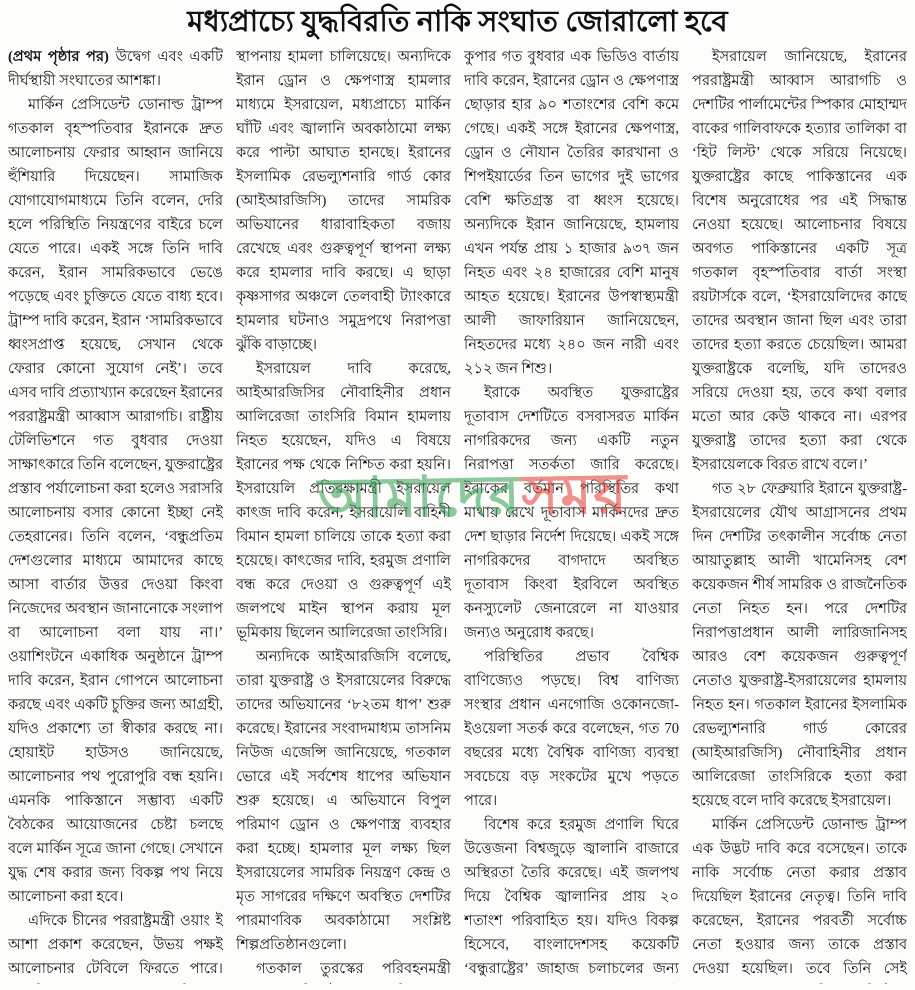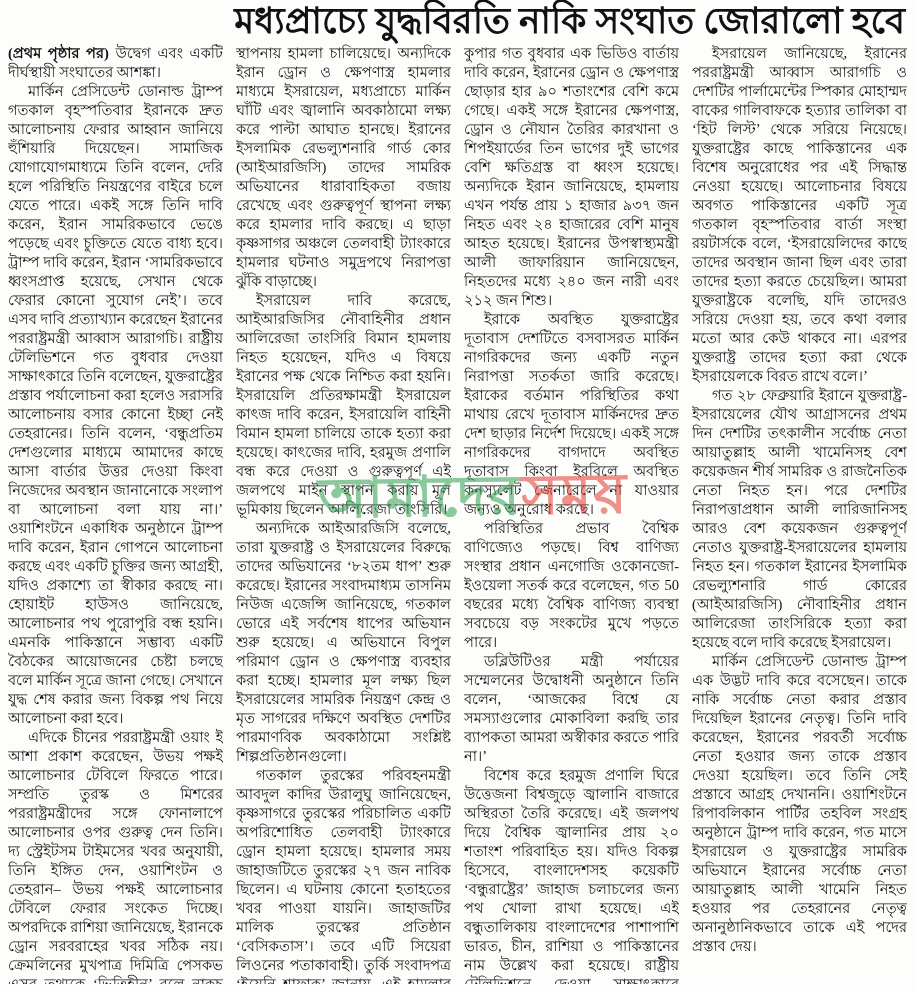--- a/index.html
+++ b/index.html
@@ -3,28 +3,28 @@
 <meta charset="utf-8">
 <style>
   html,body{margin:0;padding:0;}
   body{
     width:915px;height:990px;overflow:hidden;background:#fdfdfb;
     font-family:"Liberation Serif","DejaVu Serif",serif;color:#141414;
     position:relative;
   }
   .page{position:relative;width:915px;height:990px;z-index:1;}
   .headline{
-    text-align:right;font-size:36px;line-height:34px;font-weight:bold;
+    text-align:center;font-size:29px;line-height:34px;font-weight:bold;
     margin:4px 10px 6px 10px;color:#111;
   }
   .columns{
     display:flex;gap:13px;padding:0 8px;align-items:flex-start;
   }
   .col{
-    flex:1 1 0;font-size:14.6px;line-height:19px;text-align:justify;
+    flex:1 1 0;font-size:14.6px;line-height:24px;text-align:justify;
     height:940px;overflow:hidden;
   }
   .para{margin:0;}
   .para.indent{text-indent:20px;}
   .lead-label{font-weight:bold;}
   .watermark{
     position:absolute;left:318px;top:462px;z-index:2;pointer-events:none;
     font-size:56px;font-weight:bold;line-height:60px;white-space:nowrap;
     opacity:0.55;transform:rotate(-1deg);letter-spacing:2px;
     text-shadow:0 0 2px rgba(255,255,255,.4);
@@ -50,22 +50,21 @@
     <div class="col">
         <p class="para">স্থাপনায় হামলা চালিয়েছে। অন্যদিকে ইরান ড্রোন ও ক্ষেপণাস্ত্র হামলার মাধ্যমে ইসরায়েল, মধ্যপ্রাচ্যে মার্কিন ঘাঁটি এবং জ্বালানি অবকাঠামো লক্ষ্য করে পাল্টা আঘাত হানছে। ইরানের ইসলামিক রেভল্যুশনারি গার্ড কোর (আইআরজিসি) তাদের সামরিক অভিযানের ধারাবাহিকতা বজায় রেখেছে এবং গুরুত্বপূর্ণ স্থাপনা লক্ষ্য করে হামলার দাবি করছে। এ ছাড়া কৃষ্ণসাগর অঞ্চলে তেলবাহী ট্যাংকারে হামলার ঘটনাও সমুদ্রপথে নিরাপত্তা ঝুঁকি বাড়াচ্ছে।</p>
         <p class="para indent">ইসরায়েল দাবি করেছে, আইআরজিসির নৌবাহিনীর প্রধান আলিরেজা তাংসিরি বিমান হামলায় নিহত হয়েছেন, যদিও এ বিষয়ে ইরানের পক্ষ থেকে নিশ্চিত করা হয়নি। ইসরায়েলি প্রতিরক্ষামন্ত্রী ইসরায়েল কাৎজ দাবি করেন, ইসরায়েলি বাহিনী বিমান হামলা চালিয়ে তাকে হত্যা করা হয়েছে। কাৎজের দাবি, হরমুজ প্রণালি বন্ধ করে দেওয়া ও গুরুত্বপূর্ণ এই জলপথে মাইন স্থাপন করায় মূল ভূমিকায় ছিলেন আলিরেজা তাংসিরি।</p>
         <p class="para indent">অন্যদিকে আইআরজিসি বলেছে, তারা যুক্তরাষ্ট্র ও ইসরায়েলের বিরুদ্ধে তাদের অভিযানের ‘৮২তম ধাপ’ শুরু করেছে। ইরানের সংবাদমাধ্যম তাসনিম নিউজ এজেন্সি জানিয়েছে, গতকাল ভোরে এই সর্বশেষ ধাপের অভিযান শুরু হয়েছে। এ অভিযানে বিপুল পরিমাণ ড্রোন ও ক্ষেপণাস্ত্র ব্যবহার করা হচ্ছে। হামলার মূল লক্ষ্য ছিল ইসরায়েলের সামরিক নিয়ন্ত্রণ কেন্দ্র ও মৃত সাগরের দক্ষিণে অবস্থিত দেশটির পারমাণবিক অবকাঠামো সংশ্লিষ্ট শিল্পপ্রতিষ্ঠানগুলো।</p>
         <p class="para indent">গতকাল তুরস্কের পরিবহনমন্ত্রী আবদুল কাদির উরালুঘু জানিয়েছেন, কৃষ্ণসাগরে তুরস্কের পরিচালিত একটি অপরিশোধিত তেলবাহী ট্যাংকারে ড্রোন হামলা হয়েছে। হামলার সময় জাহাজটিতে তুরস্কের ২৭ জন নাবিক ছিলেন। এ ঘটনায় কোনো হতাহতের খবর পাওয়া যায়নি। জাহাজটির মালিক তুরস্কের প্রতিষ্ঠান ‘বেসিকতাস’। তবে এটি সিয়েরা লিওনের পতাকাবাহী। তুর্কি সংবাদপত্র ‘ইয়েনি শাফাক’ জানায়, এই হামলার দায় এখন পর্যন্ত কোনো গোষ্ঠী স্বীকার করেনি। কৃষ্ণসাগর দিয়ে সাধারণত জ্বালানি তেল ও শস্যের জাহাজ চলাচল করে। গুরুত্বপূর্ণ এ নৌপথে এমন হামলার ঘটনায় সমুদ্রপথে পণ্য পরিবহনের নিরাপত্তা নিয়ে নতুন করে উদ্বেগ দেখা দিয়েছে।</p>
       </div>
 
     <div class="col">
         <p class="para">কুপার গত বুধবার এক ভিডিও বার্তায় দাবি করেন, ইরানের ড্রোন ও ক্ষেপণাস্ত্র ছোড়ার হার ৯০ শতাংশের বেশি কমে গেছে। একই সঙ্গে ইরানের ক্ষেপণাস্ত্র, ড্রোন ও নৌযান তৈরির কারখানা ও শিপইয়ার্ডের তিন ভাগের দুই ভাগের বেশি ক্ষতিগ্রস্ত বা ধ্বংস হয়েছে। অন্যদিকে ইরান জানিয়েছে, হামলায় এখন পর্যন্ত প্রায় ১ হাজার ৯৩৭ জন নিহত এবং ২৪ হাজারের বেশি মানুষ আহত হয়েছে। ইরানের উপস্বাস্থ্যমন্ত্রী আলী জাফারিয়ান জানিয়েছেন, নিহতদের মধ্যে ২৪০ জন নারী এবং ২১২ জন শিশু।</p>
         <p class="para indent">ইরাকে অবস্থিত যুক্তরাষ্ট্রের দূতাবাস দেশটিতে বসবাসরত মার্কিন নাগরিকদের জন্য একটি নতুন নিরাপত্তা সতর্কতা জারি করেছে। ইরাকের বর্তমান পরিস্থিতির কথা মাথায় রেখে দূতাবাস মার্কিনদের দ্রুত দেশ ছাড়ার নির্দেশ দিয়েছে। একই সঙ্গে নাগরিকদের বাগদাদে অবস্থিত দূতাবাস কিংবা ইরবিলে অবস্থিত কনস্যুলেট জেনারেলে না যাওয়ার জন্যও অনুরোধ করছে।</p>
-        <p class="para indent">পরিস্থিতির প্রভাব বৈশ্বিক বাণিজ্যেও পড়ছে। বিশ্ব বাণিজ্য সংস্থার প্রধান এনগোজি ওকোনজো-ইওয়েলা সতর্ক করে বলেছেন, গত 50 বছরের মধ্যে বৈশ্বিক বাণিজ্য ব্যবস্থা সবচেয়ে বড় সংকটের মুখে পড়তে পারে।</p>
-        <p class="para indent">ডব্লিউটিওর মন্ত্রী পর্যায়ের সম্মেলনের উদ্বোধনী অনুষ্ঠানে তিনি বলেন, ‘আজকের বিশ্বে যে সমস্যাগুলোর মোকাবিলা করছি তার ব্যাপকতা আমরা অস্বীকার করতে পারি না।’</p>
+        <p class="para indent">পরিস্থিতির প্রভাব বৈশ্বিক বাণিজ্যেও পড়ছে। বিশ্ব বাণিজ্য সংস্থার প্রধান এনগোজি ওকোনজো-ইওয়েলা সতর্ক করে বলেছেন, গত 70 বছরের মধ্যে বৈশ্বিক বাণিজ্য ব্যবস্থা সবচেয়ে বড় সংকটের মুখে পড়তে পারে।</p>
         <p class="para indent">বিশেষ করে হরমুজ প্রণালি ঘিরে উত্তেজনা বিশ্বজুড়ে জ্বালানি বাজারে অস্থিরতা তৈরি করেছে। এই জলপথ দিয়ে বৈশ্বিক জ্বালানির প্রায় ২০ শতাংশ পরিবাহিত হয়। যদিও বিকল্প হিসেবে, বাংলাদেশসহ কয়েকটি ‘বন্ধুরাষ্ট্রের’ জাহাজ চলাচলের জন্য পথ খোলা রাখা হয়েছে। এই বন্ধুতালিকায় বাংলাদেশের পাশাপাশি ভারত, চীন, রাশিয়া ও পাকিস্তানের নাম উল্লেখ করা হয়েছে। রাষ্ট্রীয় টেলিভিশনে দেওয়া সাক্ষাৎকারে আরাগচি বলেন, ‘অনেক দেশের শিপিং কোম্পানি আমাদের কাছে যোগাযোগের নিরাপদ যাতায়াতের অনুরোধ জানিয়েছে। আমরা যাদের বন্ধুরাষ্ট্র মনে করি বা অন্য কোনো কারণে অনুমতি দিয়েছি, আমাদের সশস্ত্র বাহিনী তাদের জাহাজের নিরাপদ পারাপার নিশ্চিত করছে।’ ইরানি পররাষ্ট্রমন্ত্রী সাফ জানিয়ে দিয়েছেন, ‘আমরা এখন যুদ্ধাবস্থায় আছি। এই অঞ্চলটি এখন একটি যুদ্ধক্ষেত্র। তাই শত্রু বা তাদের মিত্র জাহাজ চলাচলের অনুমতি দেওয়ার কোনো কারণ নেই। তবে অন্যদের জন্য এটি খোলা থাকবে।’</p>
       </div>
 
     <div class="col">
         <p class="para indent">ইসরায়েল জানিয়েছে, ইরানের পররাষ্ট্রমন্ত্রী আব্বাস আরাগচি ও দেশটির পার্লামেন্টের স্পিকার মোহাম্মদ বাকের গালিবাফকে হত্যার তালিকা বা ‘হিট লিস্ট’ থেকে সরিয়ে নিয়েছে। যুক্তরাষ্ট্রের কাছে পাকিস্তানের এক বিশেষ অনুরোধের পর এই সিদ্ধান্ত নেওয়া হয়েছে। আলোচনার বিষয়ে অবগত পাকিস্তানের একটি সূত্র গতকাল বৃহস্পতিবার বার্তা সংস্থা রয়টার্সকে বলে, ‘ইসরায়েলিদের কাছে তাদের অবস্থান জানা ছিল এবং তারা তাদের হত্যা করতে চেয়েছিল। আমরা যুক্তরাষ্ট্রকে বলেছি, যদি তাদেরও সরিয়ে দেওয়া হয়, তবে কথা বলার মতো আর কেউ থাকবে না। এরপর যুক্তরাষ্ট্র তাদের হত্যা করা থেকে ইসরায়েলকে বিরত রাখে বলে।’</p>
         <p class="para indent">গত ২৮ ফেব্রুয়ারি ইরানে যুক্তরাষ্ট্র-ইসরায়েলের যৌথ আগ্রাসনের প্রথম দিন দেশটির তৎকালীন সর্বোচ্চ নেতা আয়াতুল্লাহ আলী খামেনিসহ বেশ কয়েকজন শীর্ষ সামরিক ও রাজনৈতিক নেতা নিহত হন। পরে দেশটির নিরাপত্তাপ্রধান আলী লারিজানিসহ আরও বেশ কয়েকজন গুরুত্বপূর্ণ নেতাও যুক্তরাষ্ট্র-ইসরায়েলের হামলায় নিহত হন। গতকাল ইরানের ইসলামিক রেভল্যুশনারি গার্ড কোরের (আইআরজিসি) নৌবাহিনীর প্রধান আলিরেজা তাংসিরিকে হত্যা করা হয়েছে বলে দাবি করেছে ইসরায়েল।</p>
         <p class="para indent">মার্কিন প্রেসিডেন্ট ডোনাল্ড ট্রাম্প এক উদ্ভট দাবি করে বসেছেন। তাকে নাকি সর্বোচ্চ নেতা করার প্রস্তাব দিয়েছিল ইরানের নেতৃত্ব। তিনি দাবি করেছেন, ইরানের পরবর্তী সর্বোচ্চ নেতা হওয়ার জন্য তাকে প্রস্তাব দেওয়া হয়েছিল। তবে তিনি সেই প্রস্তাবে আগ্রহ দেখাননি। ওয়াশিংটনে রিপাবলিকান পার্টির তহবিল সংগ্রহ অনুষ্ঠানে ট্রাম্প দাবি করেন, গত মাসে ইসরায়েল ও যুক্তরাষ্ট্রের সামরিক অভিযানে ইরানের সর্বোচ্চ নেতা আয়াতুল্লাহ আলী খামেনি নিহত হওয়ার পর তেহরানের নেতৃত্ব অনানুষ্ঠানিকভাবে তাকে এই পদের প্রস্তাব দেয়।</p>
       </div>
 
   </div>

